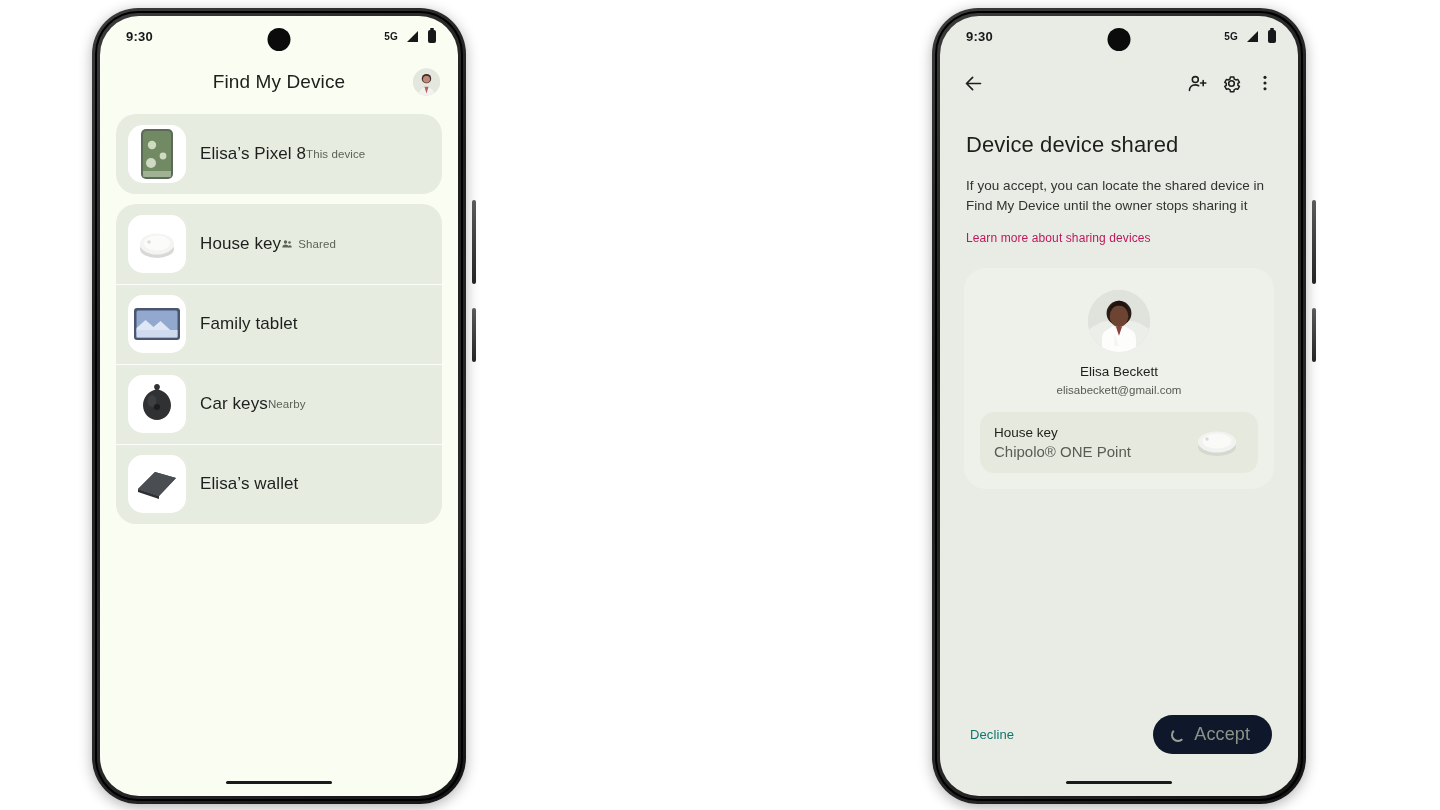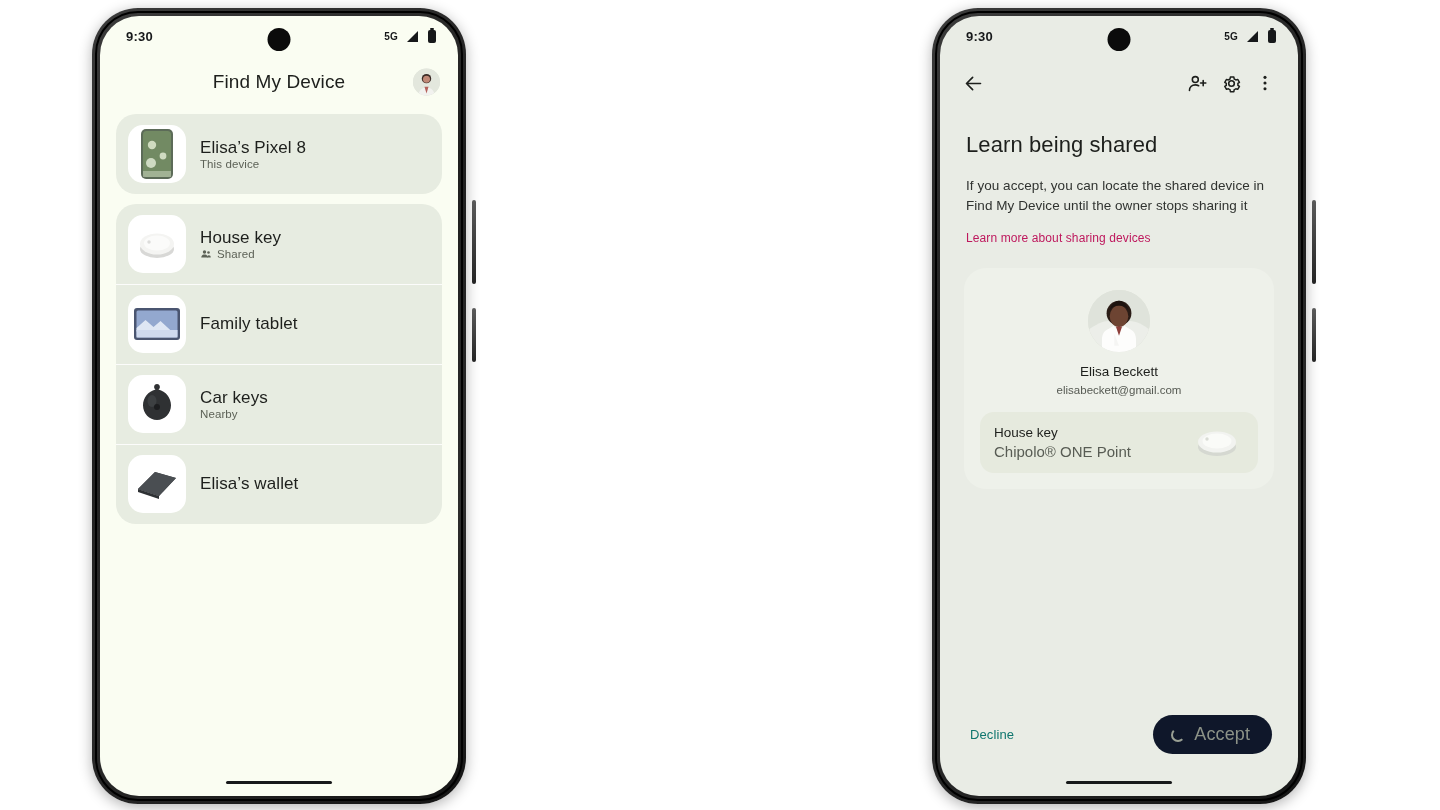--- a/index.html
+++ b/index.html
@@ -179,21 +179,21 @@
     height: 58px;
     border-radius: 15px;
     background: #ffffff;
     flex: 0 0 auto;
     display: flex;
     align-items: center;
     justify-content: center;
     overflow: hidden;
   }
   .thumb svg { display: block; }
-  .device-text { display: flex; flex-direction: column; gap: 0; min-width: 0; }
+  .device-text { display: flex; flex-direction: row; gap: 0; min-width: 0; }
   .device-name {
     font-size: 17px;
     color: #1d1f1c;
     letter-spacing: 0.1px;
     white-space: nowrap;
   }
   .device-sub {
     font-size: 11.5px;
     color: #5d6257;
     display: flex;
@@ -517,21 +517,21 @@
         <div class="icon-btn">
           <svg width="20" height="20" viewBox="0 0 24 24" aria-hidden="true">
             <circle cx="12" cy="5.2" r="1.85" fill="#1d1f1c"></circle>
             <circle cx="12" cy="12" r="1.85" fill="#1d1f1c"></circle>
             <circle cx="12" cy="18.8" r="1.85" fill="#1d1f1c"></circle>
           </svg>
         </div>
       </div>
 
       <div class="sheet-body">
-        <div class="sheet-title">Learn being shared</div>
+        <div class="sheet-title">Device device shared</div>
         <div class="sheet-desc">If you accept, you can locate the shared device in Find My Device until the owner stops sharing it</div>
         <a class="learn-link">Learn more about sharing devices</a>
       </div>
 
       <div class="share-card">
         <div class="big-avatar">
           <svg viewBox="0 0 80 80" aria-hidden="true">
             <rect width="80" height="80" fill="#dfe3db"></rect>
             <path d="M0 52c10-8 20-12 26-12h28c8 0 18 5 26 12v28H0z" fill="#eceee9"></path>
             <circle cx="40" cy="30" r="16" fill="#2a1c16"></circle>

